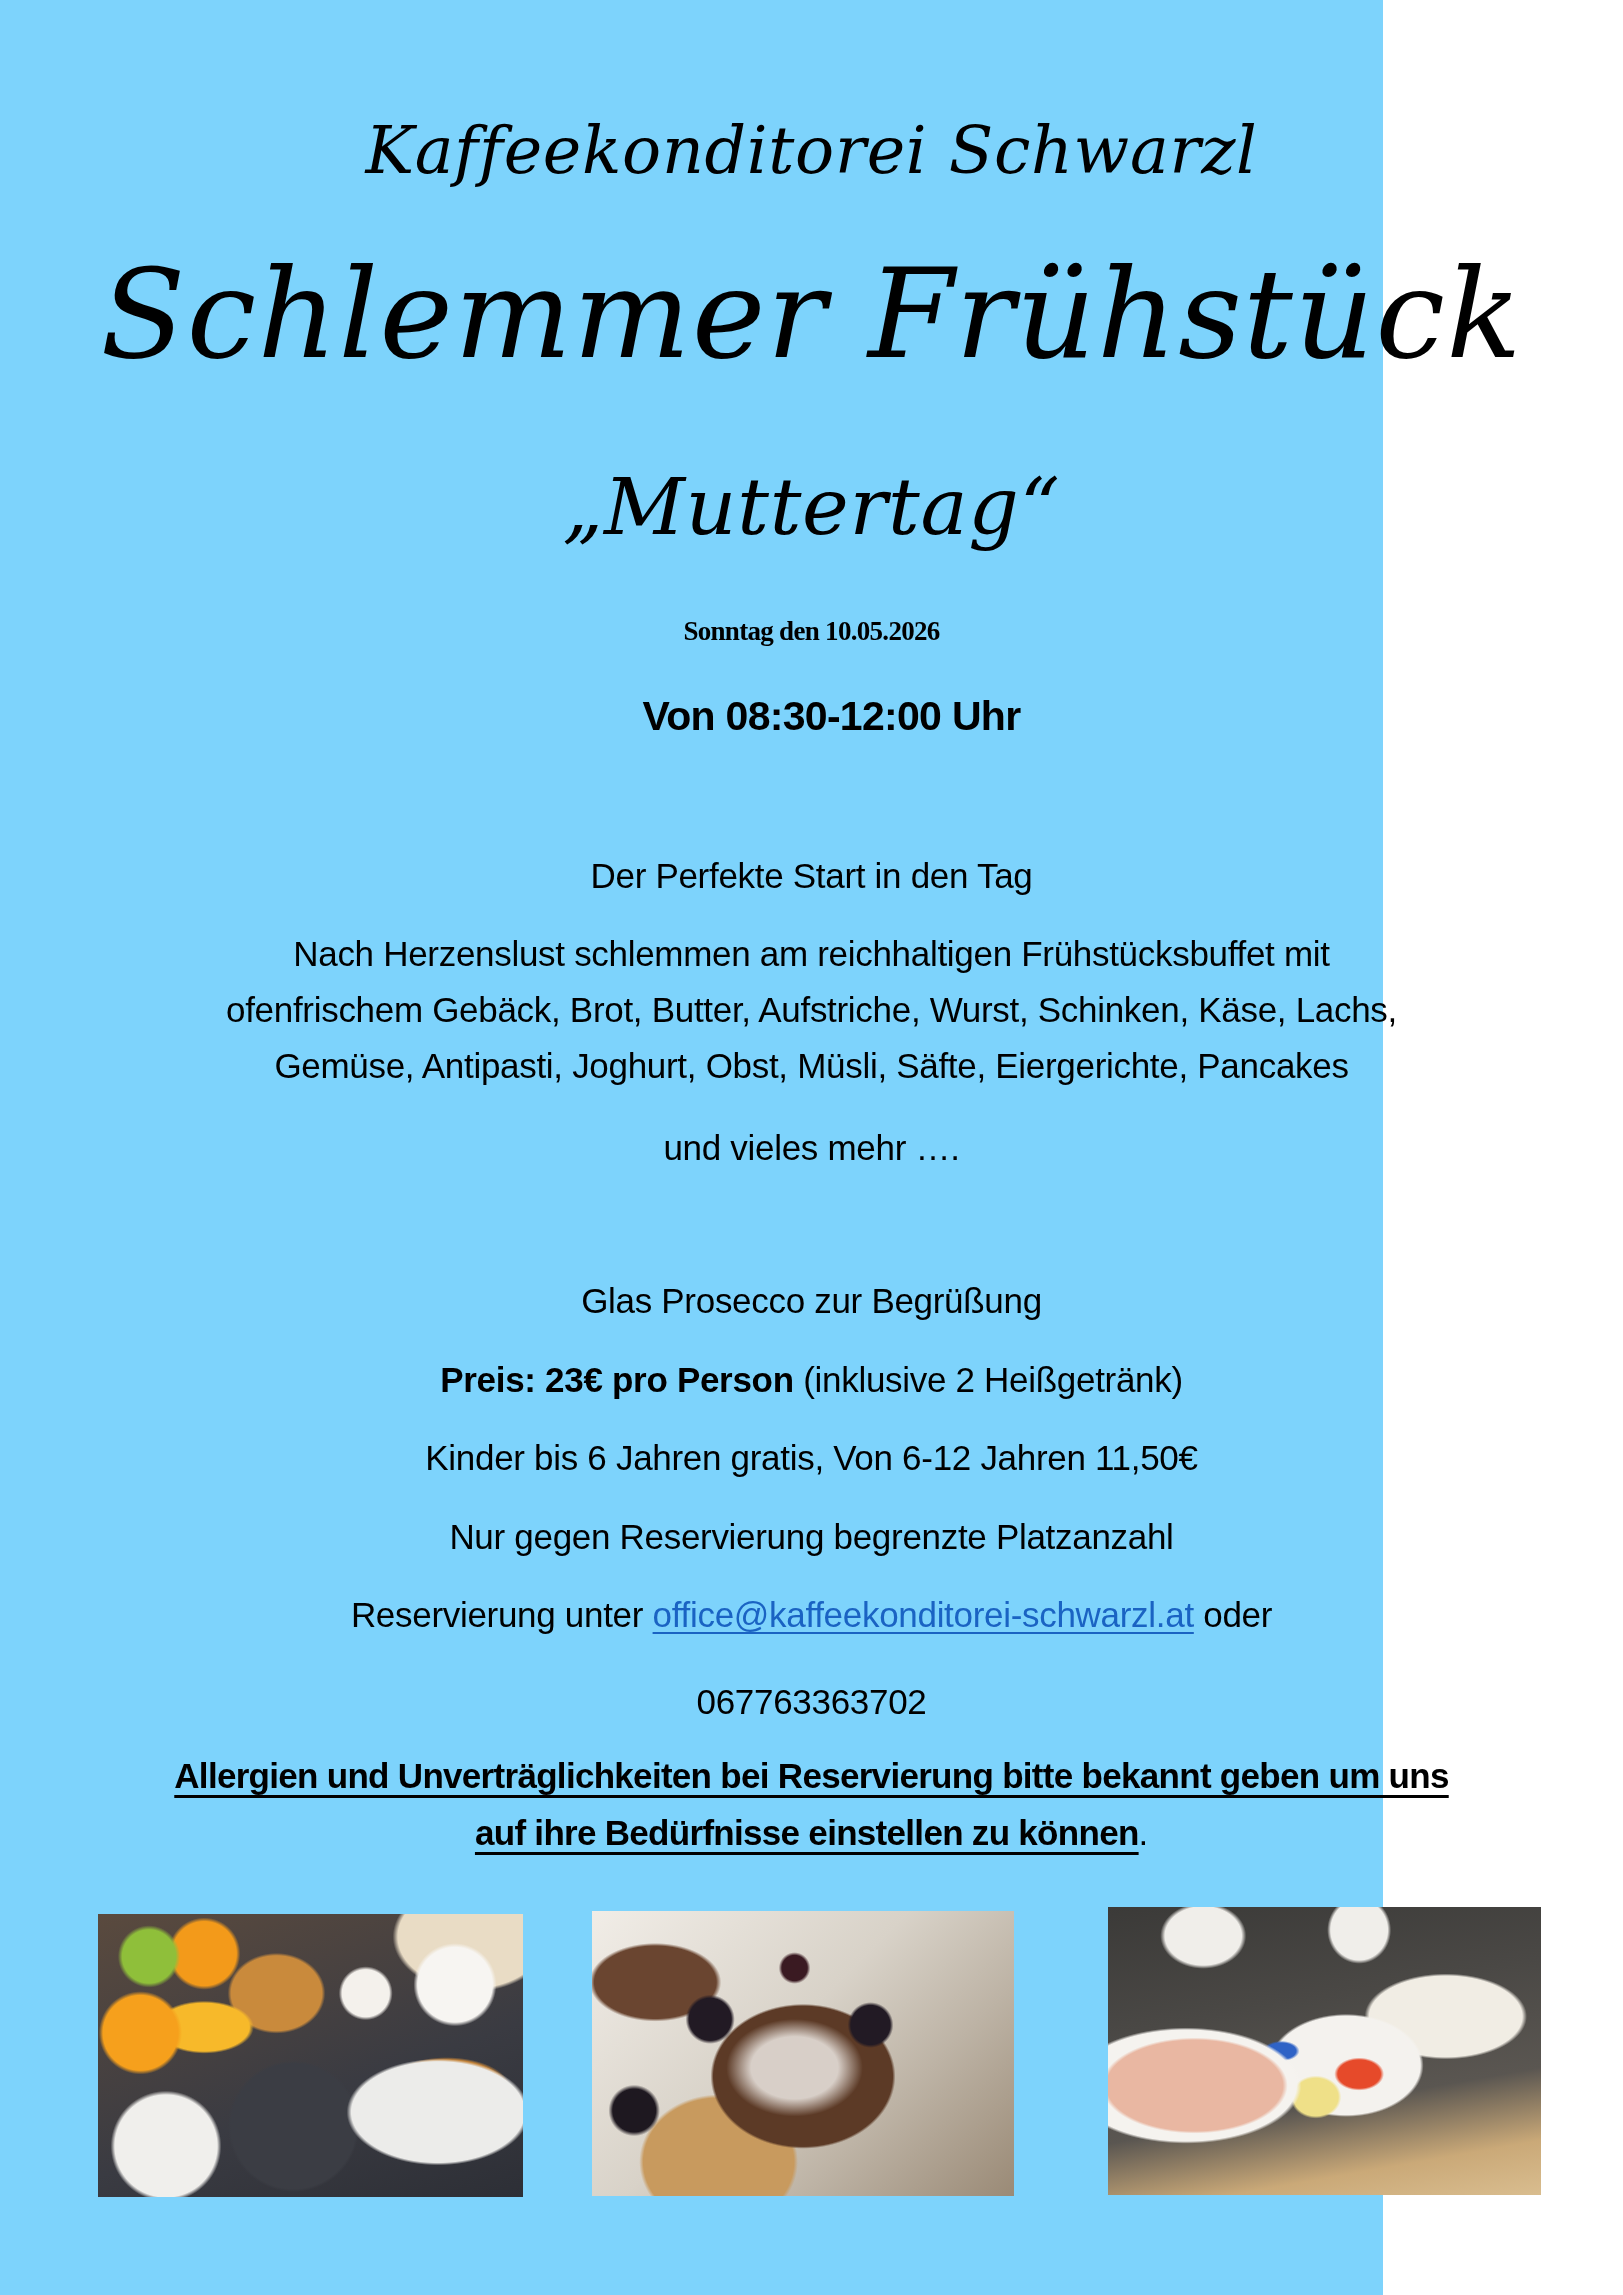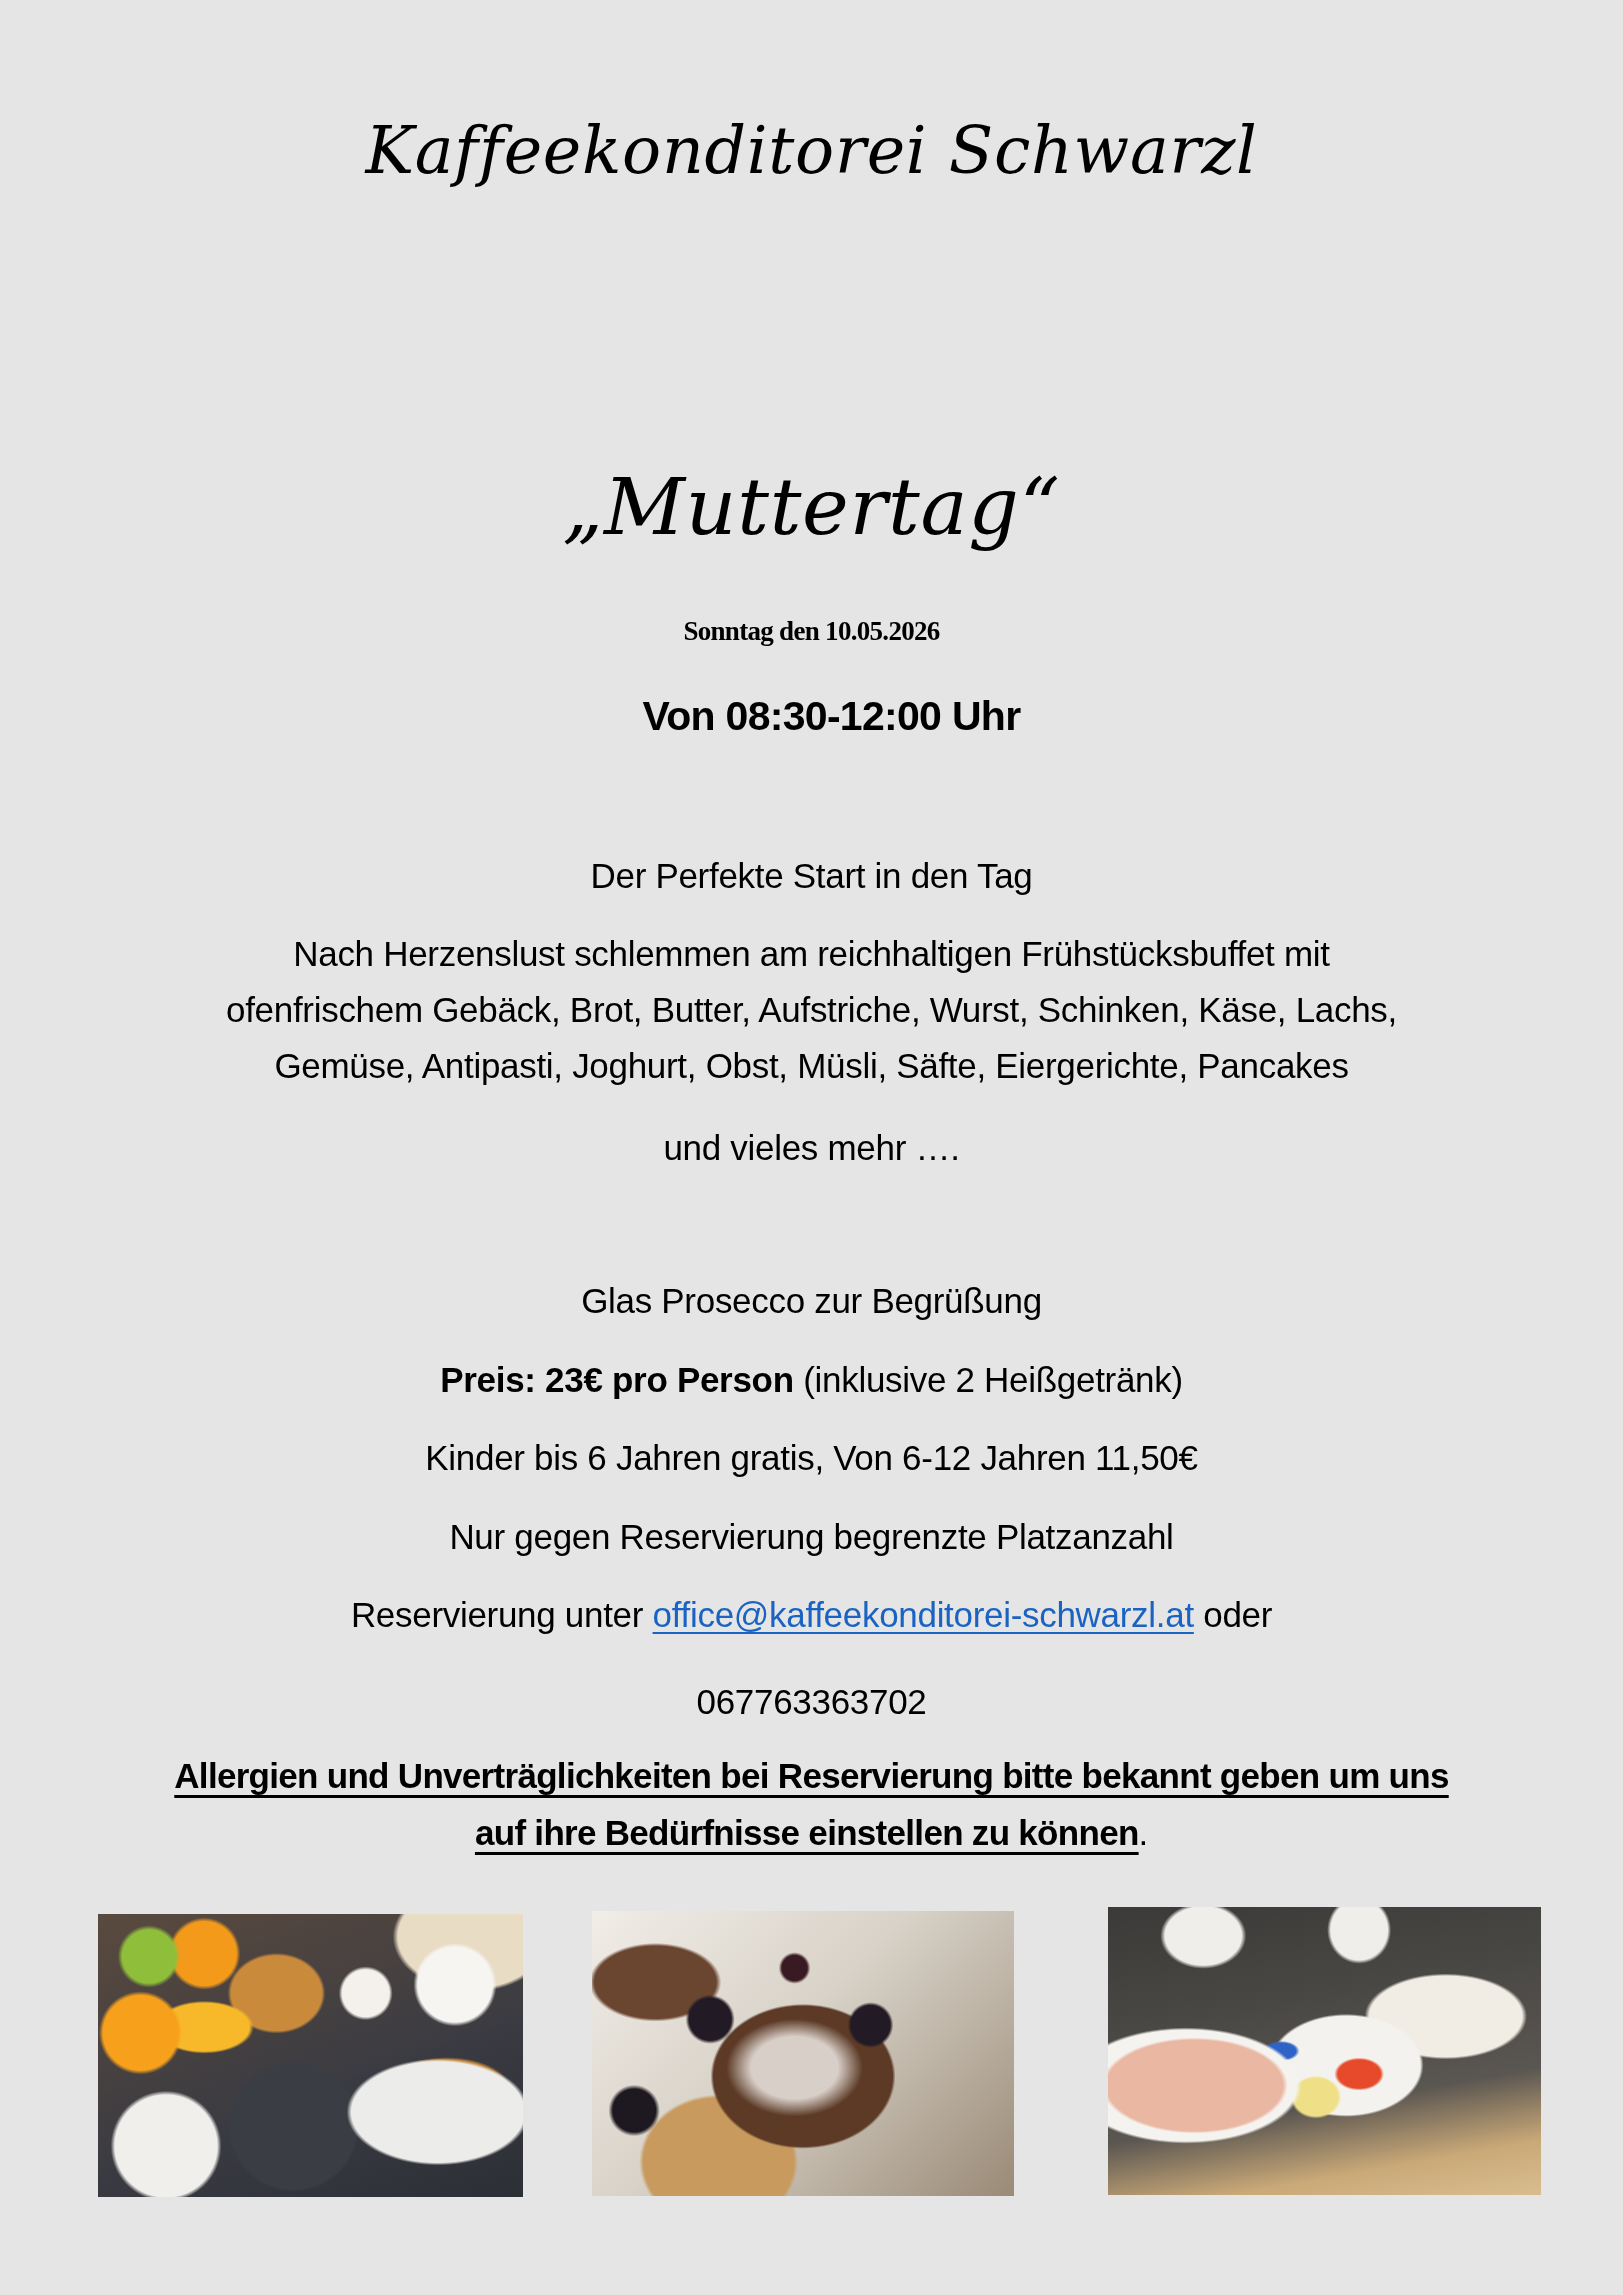--- a/index.html
+++ b/index.html
@@ -1,17 +1,17 @@
 <!DOCTYPE html>
 <html style="font-size:10.5px"><head>
 <meta charset="utf-8">
 <style>
   html, body { margin: 0; padding: 0; background: #ffffff; }
   body { width: 1623px; height: 2295px; position: relative; overflow: hidden; font-family: "Liberation Sans", "DejaVu Sans", sans-serif; color: #000; }
-  .page { position: absolute; left: 0; top: 0; width: 1623px; height: 2295px; background: #e5e5e5; }
+  .page { position: absolute; left: 0; top: 0; width: 1383px; height: 2295px; background: #7dd3fc; }
   .center { position: absolute; left: 0; width: 1623px; text-align: center; }
   .script { font-family: "DejaVu Serif", "Liberation Serif", serif; font-style: italic; font-weight: normal; letter-spacing: 0.7px; }
   .brand { top: 105px; font-size: 65px; line-height: 92px; }
   .title { top: 236px; font-size: 124px; line-height: 157px; letter-spacing: 1.3px; }
   .subtitle { top: 452px; font-size: 79px; line-height: 111px; }
   .date { top: 605px; font-size: 27px; font-weight: bold; line-height: 52px; font-family: Liberation Serif, serif; letter-spacing: -0.7px; }
   .time { top: 690px; font-size: 41px; font-weight: bold; line-height: 52px; font-family: "Liberation Sans", sans-serif; letter-spacing: -0.7px; padding-left: 20px; }
   .body-text { font-size: 35px; line-height: 43px; font-family: "Liberation Sans", sans-serif; letter-spacing: -0.3px; }
   .l1 { top: 854px; }
   .l2 { top: 932px; }
@@ -71,20 +71,21 @@
           radial-gradient(ellipse at 55% 55%, #f4f2ee 0 22%, transparent 23%),
           radial-gradient(ellipse at 78% 38%, #f1ede4 0 16%, transparent 17%),
           linear-gradient(170deg, #3b3a38 0%, #4a4845 35%, #5a5651 65%, #caa978 85%, #d9bd8f 100%); }
 </style>
 </head>
 <body>
 
 <div class="page">
 
   <div class="center script brand">Kaffeekonditorei Schwarzl</div>
+  <div class="center script title">Schlemmer Frühstück</div>
   <div class="center script subtitle">„Muttertag“</div>
   <div class="center date">Sonntag den 10.05.2026</div>
   <div class="center time">Von 08:30-12:00 Uhr</div>
 
   <div class="center body-text l1">Der Perfekte Start in den Tag</div>
   <div class="center body-text l2">Nach Herzenslust schlemmen am reichhaltigen Frühstücksbuffet mit</div>
   <div class="center body-text l3">ofenfrischem Gebäck, Brot, Butter, Aufstriche, Wurst, Schinken, Käse, Lachs,</div>
   <div class="center body-text l4">Gemüse, Antipasti, Joghurt, Obst, Müsli, Säfte, Eiergerichte, Pancakes</div>
   <div class="center body-text l6">Glas Prosecco zur Begrüßung</div>
 

